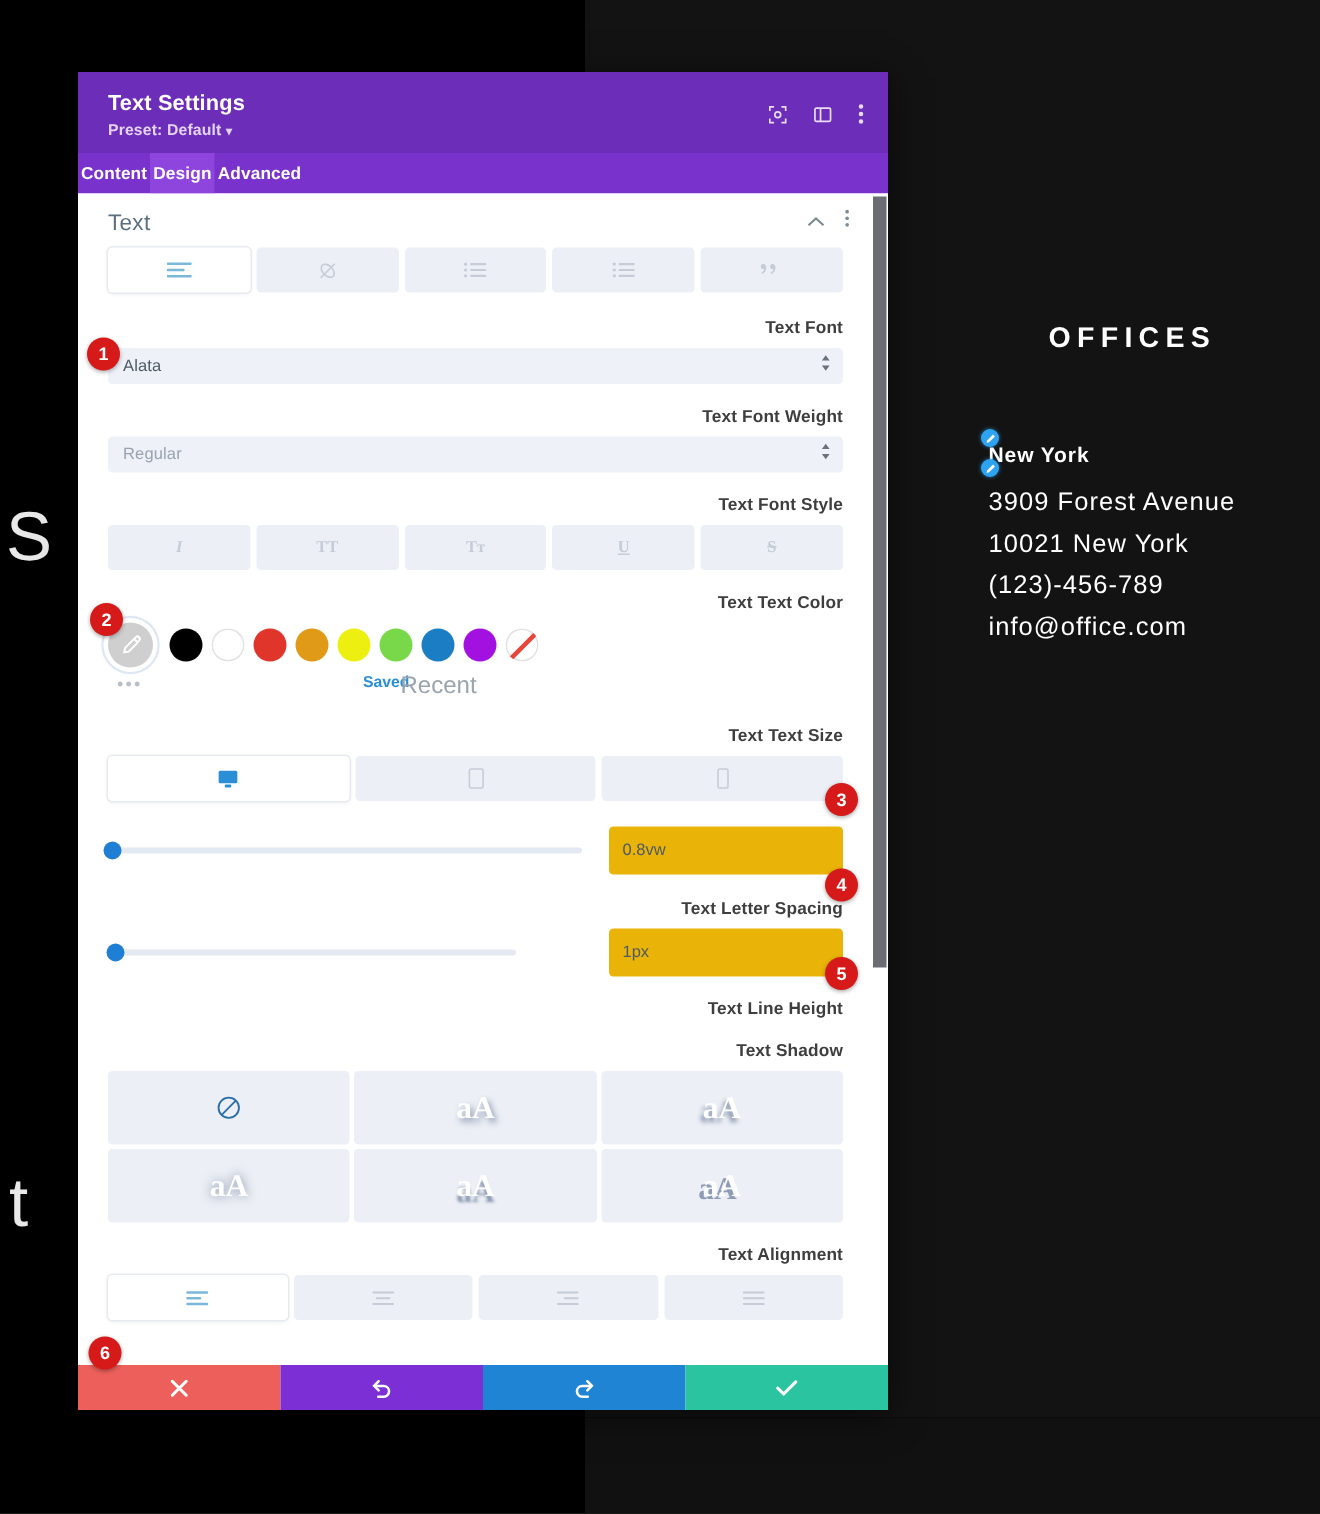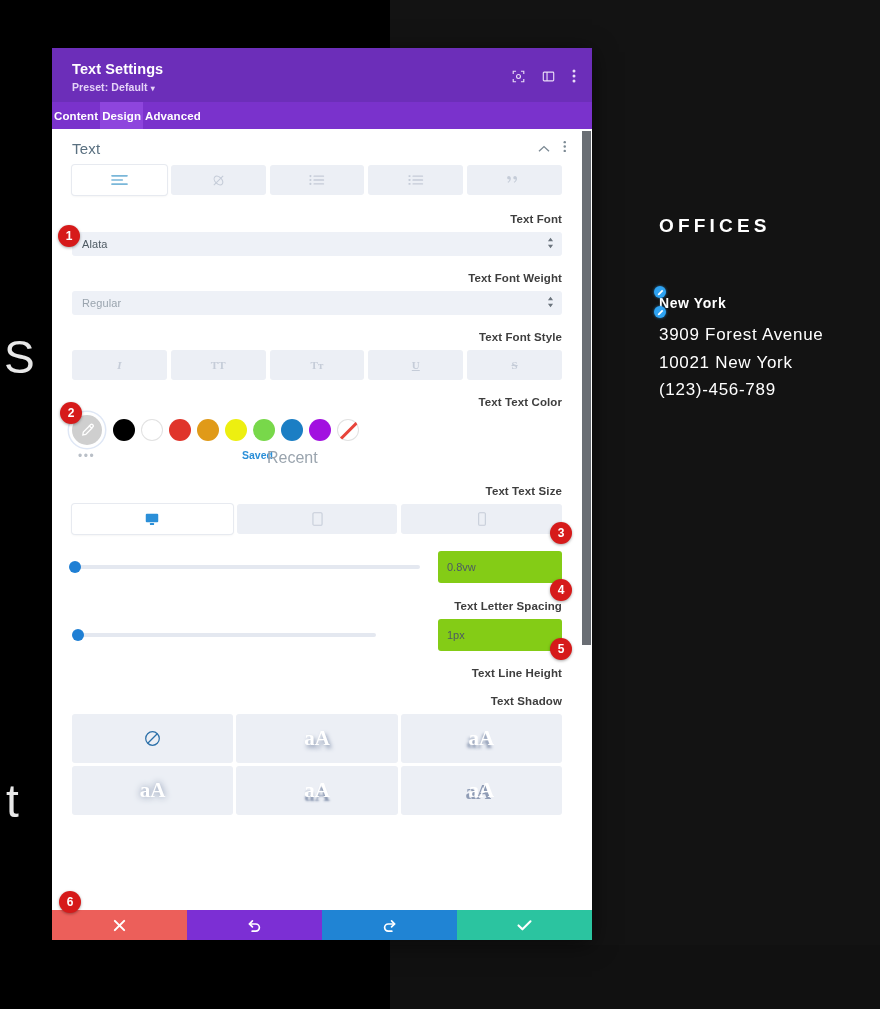--- a/index.html
+++ b/index.html
@@ -21,20 +21,21 @@
   .edge-letter {
     position:absolute; color:#e9e9e9; font-family:"Liberation Sans", sans-serif;
     font-weight:300; line-height:1;
   }
 
   
   .offices-col { position:absolute; left:659px; top:215px; width:215px; }
   .offices-title {
     color:#ffffff; font-size:19px; font-weight:bold; letter-spacing:4.2px;
     font-family:"Liberation Sans", sans-serif;
+    margin-left:40px;
   }
   .offices-body { margin-top:58px; position:relative; }
   .office-name {
     color:#ffffff; font-size:14px; font-weight:bold; letter-spacing:0.6px;
     margin-bottom:10px; font-family:"Liberation Sans", sans-serif;
   }
   .office-line {
     color:#ffffff; font-size:17px; letter-spacing:0.7px; line-height:1.62;
     font-family:"Liberation Sans", sans-serif; font-weight:300;
   }
@@ -129,21 +130,21 @@
   
   .slider-row { display:flex; align-items:center; gap:0; margin-top:8px; }
   .slider { position:relative; height:14px; flex:1 1 auto; display:flex; align-items:center; }
   .track { position:absolute; left:0; right:0; height:4px; background:#e4e8f0; border-radius:2px; }
   .track-fill { position:absolute; left:0; height:4px; background:#d6dbe6; border-radius:2px; }
   .knob {
     position:absolute; width:12px; height:12px; border-radius:50%; background:#1f7fd4;
     transform:translateX(-50%);
   }
   .num-field {
-    width:124px; height:24px; background:#84cc16; border-radius:3px; margin-left:18px;
+    width:156px; height:24px; background:#eab308; border-radius:3px; margin-left:18px;
     display:flex; align-items:center; padding:16px 9px; font-size:11px; color:#4e5a63; flex:0 0 auto;
   }
 
   
   .shadow-grid { display:grid; grid-template-columns:repeat(3,1fr); gap:3px; }
   .sh-cell {
     height:49px; background:#eceff5; border-radius:3px;
     display:flex; align-items:center; justify-content:center; cursor:pointer;
   }
   .sh-aA {
@@ -195,20 +196,21 @@
       <div class="edit-dot edit-dot-2">
         <svg viewBox="0 0 16 16" fill="#ffffff">
             <path d="M11.5 1.6 14.4 4.5 5.4 13.5 1.6 14.4 2.5 10.6z"></path>
           </svg>
       </div>
 
       <div class="office-name">New York</div>
       <div class="office-line">3909 Forest Avenue</div>
       <div class="office-line">10021 New York</div>
       <div class="office-line">(123)-456-789</div>
+      <div class="office-line">info@office.com</div>
     </div>
   </div>
 
   <div class="modal">
 
     <div class="modal-header">
       <div class="modal-title">Text Settings</div>
       <div class="modal-preset"><span>Preset: Default</span> <span style="font-size:8px;">▾</span></div>
       <div class="hdr-icons">
         <span class="hdr-icon">
@@ -442,20 +444,45 @@
             </div>
             <div class="sh-cell">
               <span class="sh-aA" style="text-shadow:0 4px 2px rgba(120,135,165,.85);">aA</span>
             </div>
             <div class="sh-cell">
               <span class="sh-aA" style="text-shadow:-3px 2px 0 rgba(120,135,165,.8);">aA</span>
             </div>
           </div>
         </div>
 
+        <div class="field" style="margin-top:16px;">
+          <div class="field-label">Text Alignment</div>
+          <div class="btn-group">
+            <div class="bg-btn active">
+              <svg width="15" height="11" viewBox="0 0 16 11" stroke="#7ab7d9" stroke-width="1.7" stroke-linecap="round">
+                <path d="M1 1.4h14M1 5.5h9M1 9.6h14"></path>
+              </svg>
+            </div>
+            <div class="bg-btn">
+              <svg width="15" height="11" viewBox="0 0 16 11" stroke="#c5ccd8" stroke-width="1.5" stroke-linecap="round">
+                <path d="M1 1.4h14M3.5 5.5h9M1 9.6h14"></path>
+              </svg>
+            </div>
+            <div class="bg-btn">
+              <svg width="15" height="11" viewBox="0 0 16 11" stroke="#c5ccd8" stroke-width="1.5" stroke-linecap="round">
+                <path d="M1 1.4h14M6 5.5h9M1 9.6h14"></path>
+              </svg>
+            </div>
+            <div class="bg-btn">
+              <svg width="15" height="11" viewBox="0 0 16 11" stroke="#c5ccd8" stroke-width="1.5" stroke-linecap="round">
+                <path d="M1 1.4h14M1 5.5h14M1 9.6h14"></path>
+              </svg>
+            </div>
+          </div>
+        </div>
 
       </div>
     </div>
 
     <div class="action-bar">
       <div class="act" style="background:#ec5f5a;">
         <svg width="13" height="13" viewBox="0 0 14 14" stroke="#fff" stroke-width="2.2" stroke-linecap="round">
             <path d="M2 2l10 10M12 2 2 12"></path>
           </svg>
       </div>

